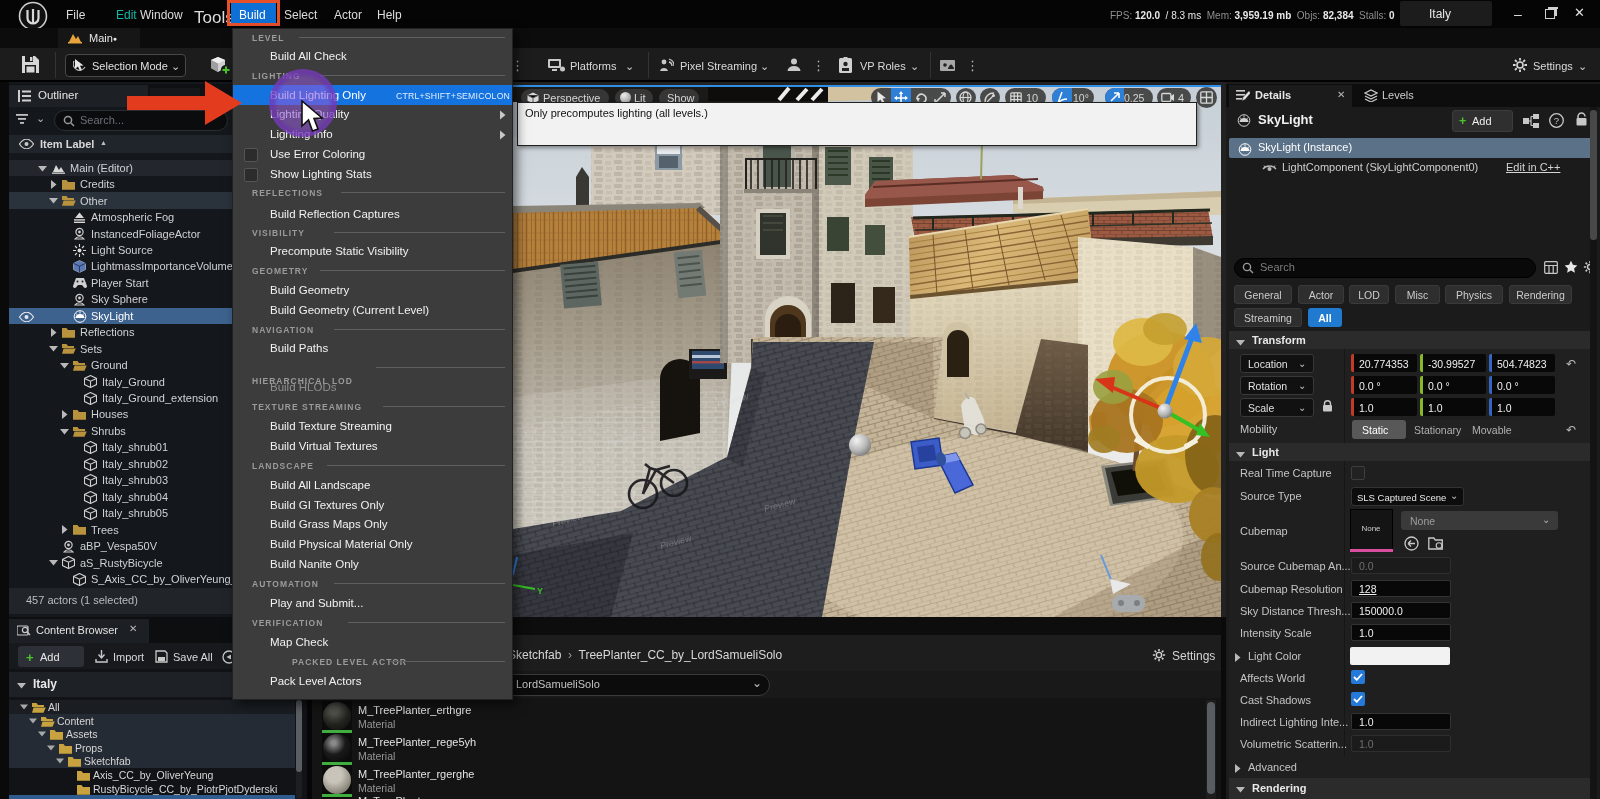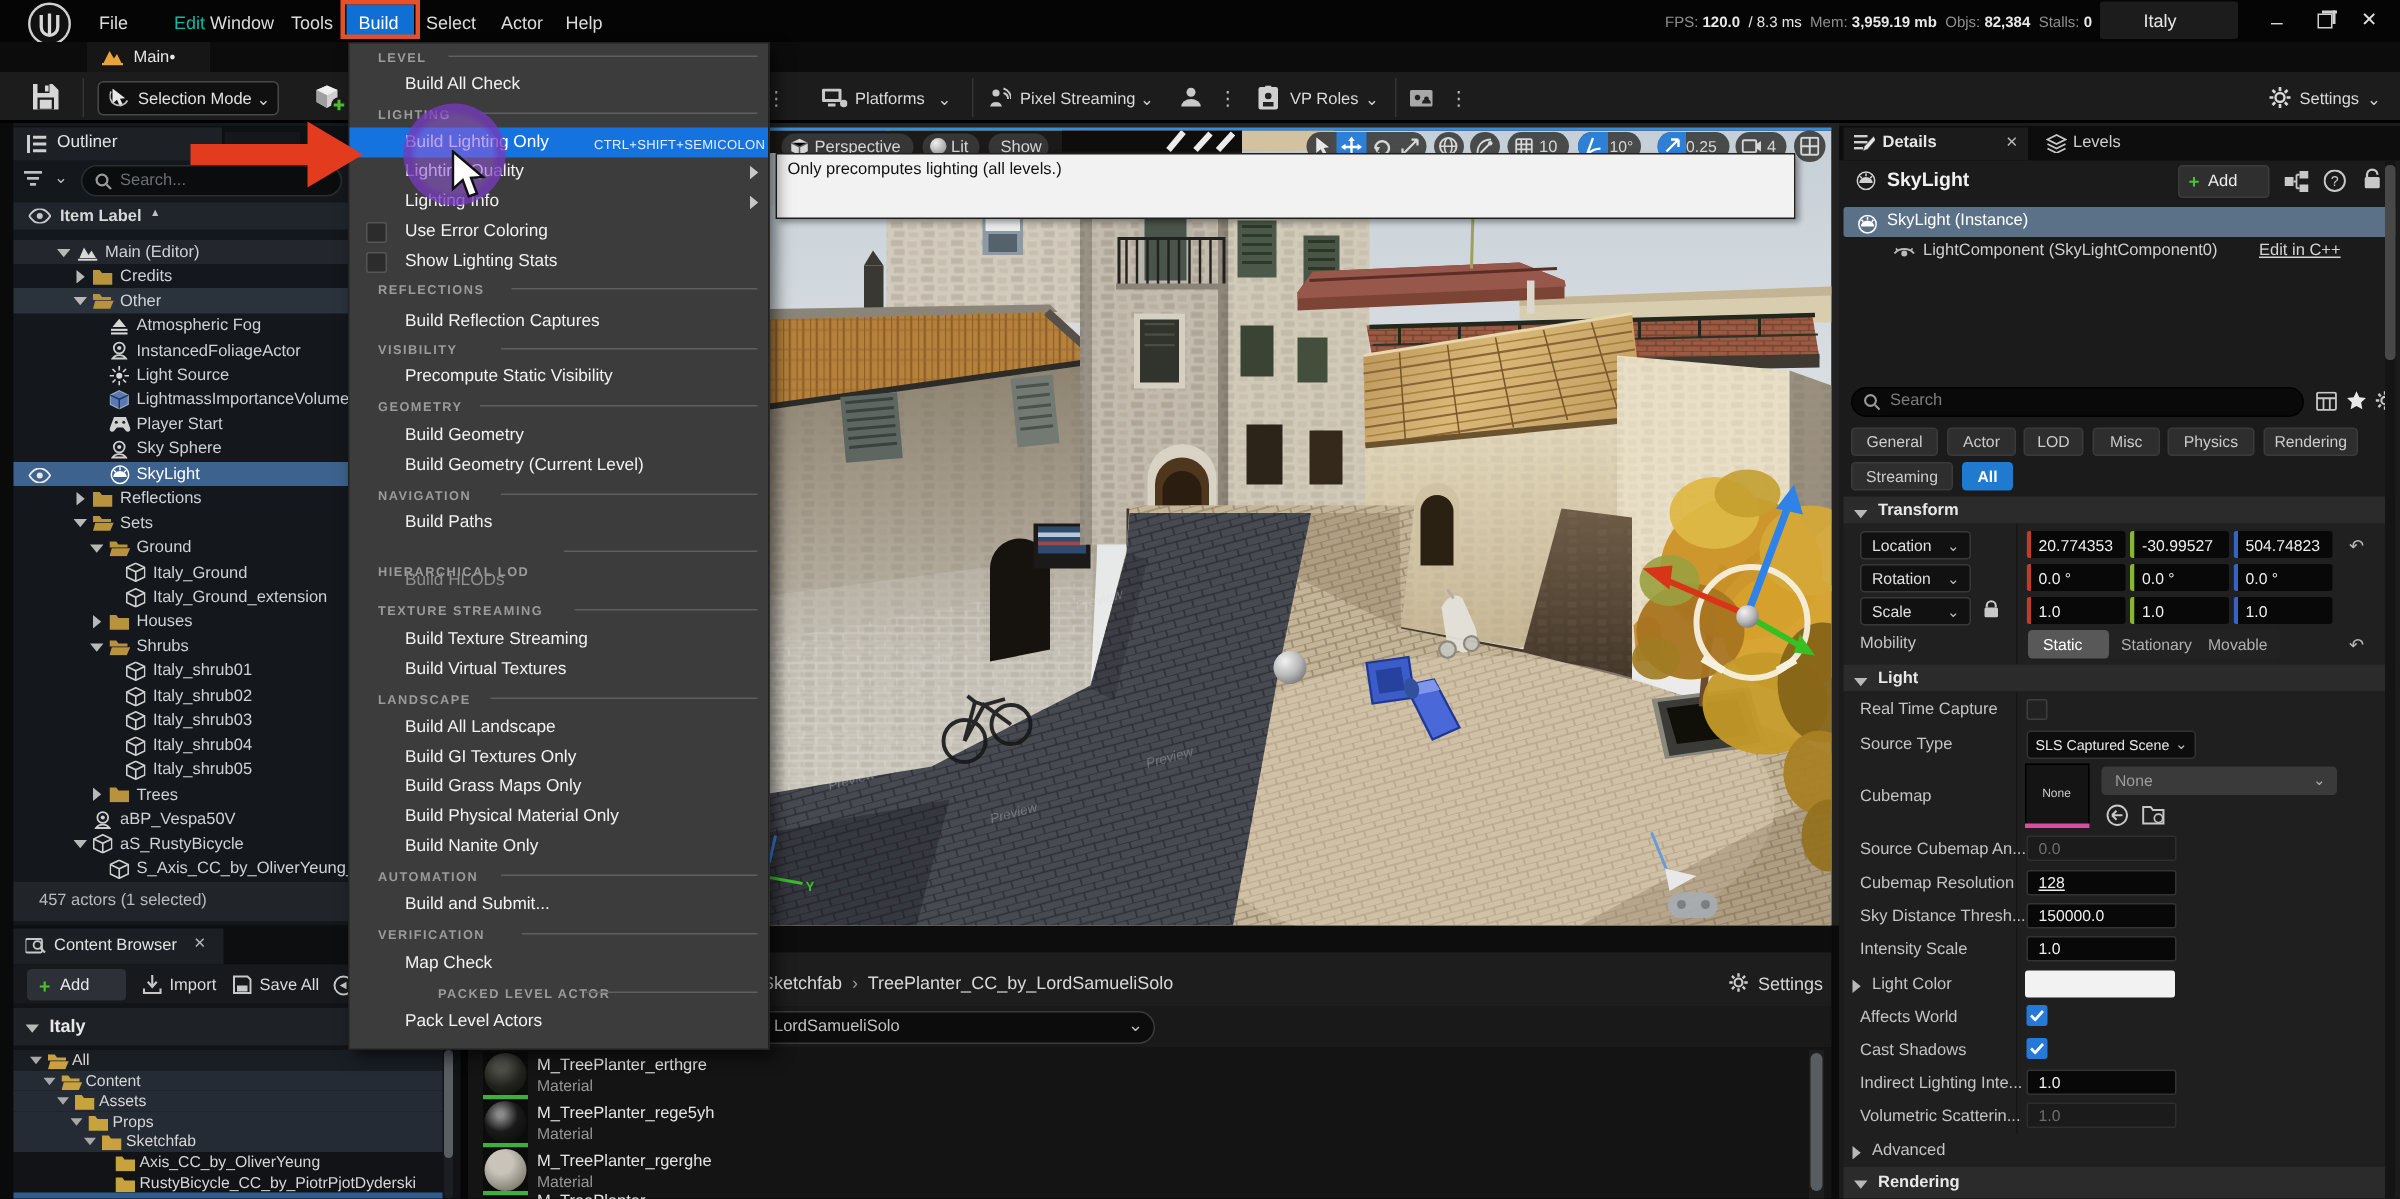--- a/index.html
+++ b/index.html
@@ -12,21 +12,21 @@
 
 <div class="a" style="left:0;top:0;width:1600px;height:28px;background:#050505;"></div>
 <svg class="a" style="left:17px;top:1px;" width="32" height="32" viewBox="0 0 32 32">
 <circle cx="16" cy="15" r="13.5" fill="#111" stroke="#cfcfcf" stroke-width="1.6"></circle>
 <path d="M10.5 9 v8 a5.5 5.5 0 0 0 11 0 v-8" fill="none" stroke="#d8d8d8" stroke-width="2.2"></path>
 <path d="M16 8 v14" stroke="#d8d8d8" stroke-width="2.2"></path>
 </svg>
 <div class="tx" style="left:66px;top:8px;font-size:12px;color:#dcdcdc;font-weight:normal;">File</div>
 <div class="tx" style="left:100px;top:8px;font-size:12px;color:#14b8a6;font-weight:normal;margin-left:16px;">Edit</div>
 <div class="tx" style="left:140px;top:8px;font-size:12px;color:#dcdcdc;font-weight:normal;">Window</div>
-<div class="tx" style="left:194px;top:8px;font-size:12px;color:#dcdcdc;font-weight:normal;">Tools</div>
+<div class="tx" style="left:194px;top:8px;font-size:17px;color:#dcdcdc;font-weight:normal;">Tools</div>
 <div class="tx" style="left:284px;top:8px;font-size:12px;color:#dcdcdc;font-weight:normal;">Select</div>
 <div class="tx" style="left:334px;top:8px;font-size:12px;color:#dcdcdc;font-weight:normal;">Actor</div>
 <div class="tx" style="left:377px;top:8px;font-size:12px;color:#dcdcdc;font-weight:normal;">Help</div>
 <div class="a" style="left:231px;top:3px;width:45px;height:21px;background:#0e6fd4;"></div>
 <div class="tx" style="left:239px;top:8px;font-size:12px;color:#ffffff;font-weight:normal;">Build</div>
 <div class="a" style="left:227px;top:0px;width:53px;height:26px;border:3px solid #e8502a;"></div>
 <div class="tx" style="left:1110px;top:10px;font-size:10px;color:#8f8f8f;">FPS: <span style="color:#e8e8e8;font-weight:bold;">120.0</span>&nbsp; <span style="color:#e8e8e8;">/ 8.3 ms</span>&nbsp; Mem: <span style="color:#e8e8e8;font-weight:bold;">3,959.19 mb</span>&nbsp; Objs: <span style="color:#e8e8e8;font-weight:bold;">82,384</span>&nbsp; Stalls: <span style="color:#e8e8e8;font-weight:bold;">0</span></div>
 <div class="a" style="left:1400px;top:1px;width:92px;height:25px;background:#1c1c1c;border-radius:2px;"></div>
 <div class="tx" style="left:1429px;top:7px;font-size:12px;color:#e8e8e8;font-weight:normal;">Italy</div>
 <div class="tx" style="left:1514px;top:6px;font-size:14px;color:#d8d8d8;font-weight:normal;">–</div>
@@ -1053,21 +1053,21 @@
 <div class="tx" style="left:270px;top:439.5px;font-size:11.5px;color:#f2f2f2;font-weight:normal;">Build Virtual Textures</div>
 <div class="tx" style="left:252px;top:460.5px;font-size:8.5px;color:#9b9b9b;font-weight:bold;letter-spacing:1px;">LANDSCAPE</div>
 <div class="a" style="left:327px;top:464.5px;width:178px;height:1px;background:#5f5f5f;"></div>
 <div class="tx" style="left:270px;top:478.5px;font-size:11.5px;color:#f2f2f2;font-weight:normal;">Build All Landscape</div>
 <div class="tx" style="left:270px;top:498.5px;font-size:11.5px;color:#f2f2f2;font-weight:normal;">Build GI Textures Only</div>
 <div class="tx" style="left:270px;top:518px;font-size:11.5px;color:#f2f2f2;font-weight:normal;">Build Grass Maps Only</div>
 <div class="tx" style="left:270px;top:538px;font-size:11.5px;color:#f2f2f2;font-weight:normal;">Build Physical Material Only</div>
 <div class="tx" style="left:270px;top:558px;font-size:11.5px;color:#f2f2f2;font-weight:normal;">Build Nanite Only</div>
 <div class="tx" style="left:252px;top:579px;font-size:8.5px;color:#9b9b9b;font-weight:bold;letter-spacing:1px;">AUTOMATION</div>
 <div class="a" style="left:334px;top:583px;width:171px;height:1px;background:#5f5f5f;"></div>
-<div class="tx" style="left:270px;top:597px;font-size:11.5px;color:#f2f2f2;font-weight:normal;">Build and Submit...</div>
+<div class="tx" style="left:270px;top:597px;font-size:11.5px;color:#f2f2f2;font-weight:normal;">Play and Submit...</div>
 <div class="tx" style="left:252px;top:618px;font-size:8.5px;color:#9b9b9b;font-weight:bold;letter-spacing:1px;">VERIFICATION</div>
 <div class="a" style="left:348px;top:622px;width:157px;height:1px;background:#5f5f5f;"></div>
 <div class="tx" style="left:270px;top:636px;font-size:11.5px;color:#f2f2f2;font-weight:normal;">Map Check</div>
 <div class="tx" style="left:252px;top:657px;font-size:8.5px;color:#9b9b9b;font-weight:bold;letter-spacing:1px;padding-left:40px;">PACKED LEVEL ACTOR</div>
 <div class="a" style="left:390px;top:661px;width:115px;height:1px;background:#5f5f5f;"></div>
 <div class="tx" style="left:270px;top:675px;font-size:11.5px;color:#f2f2f2;font-weight:normal;">Pack Level Actors</div>
 <svg class="a" style="left:120px;top:75px;" width="130" height="60" viewBox="0 0 130 60">
 <path d="M7 21 L85 21 L85 6 L122 28 L85 50 L85 35 L7 35 Z" fill="#e23b1e"></path>
 </svg>
 <div class="a" style="left:269px;top:69px;width:68px;height:68px;border-radius:50%;background:radial-gradient(circle, rgba(146,88,216,0.55) 0 52%, rgba(118,58,188,0.78) 62% 86%, rgba(118,58,188,0.0) 100%);"></div>

